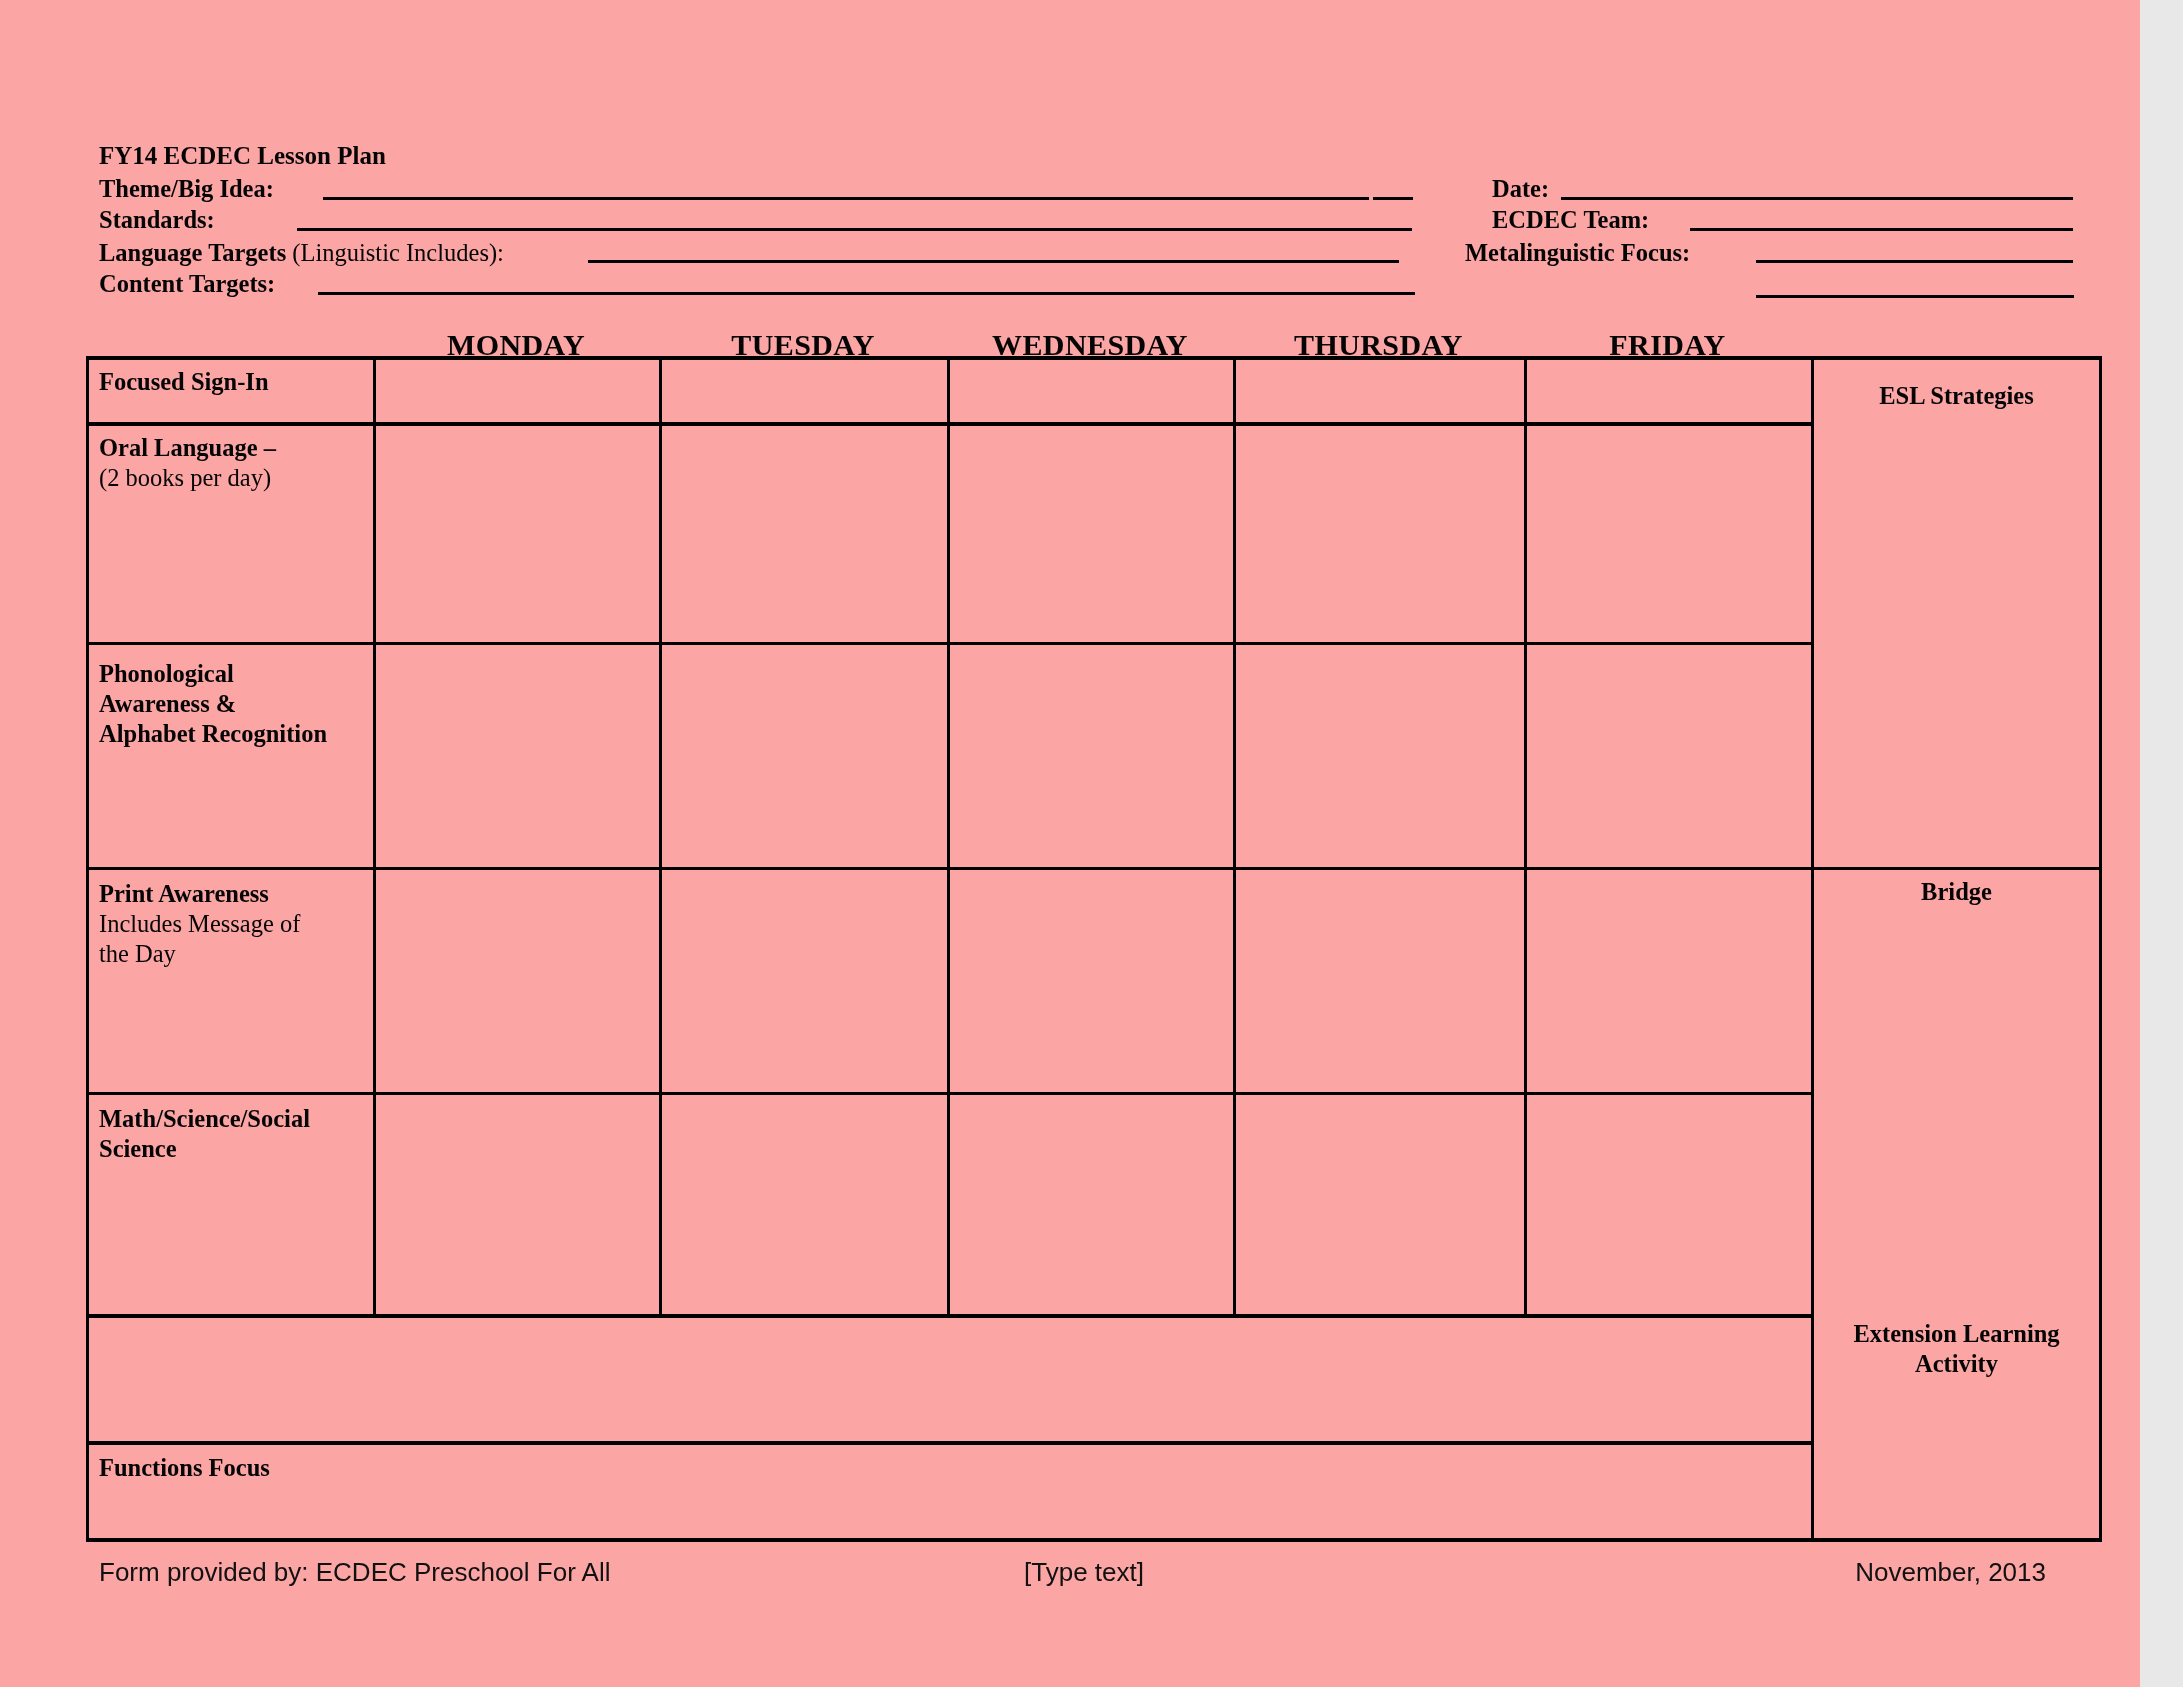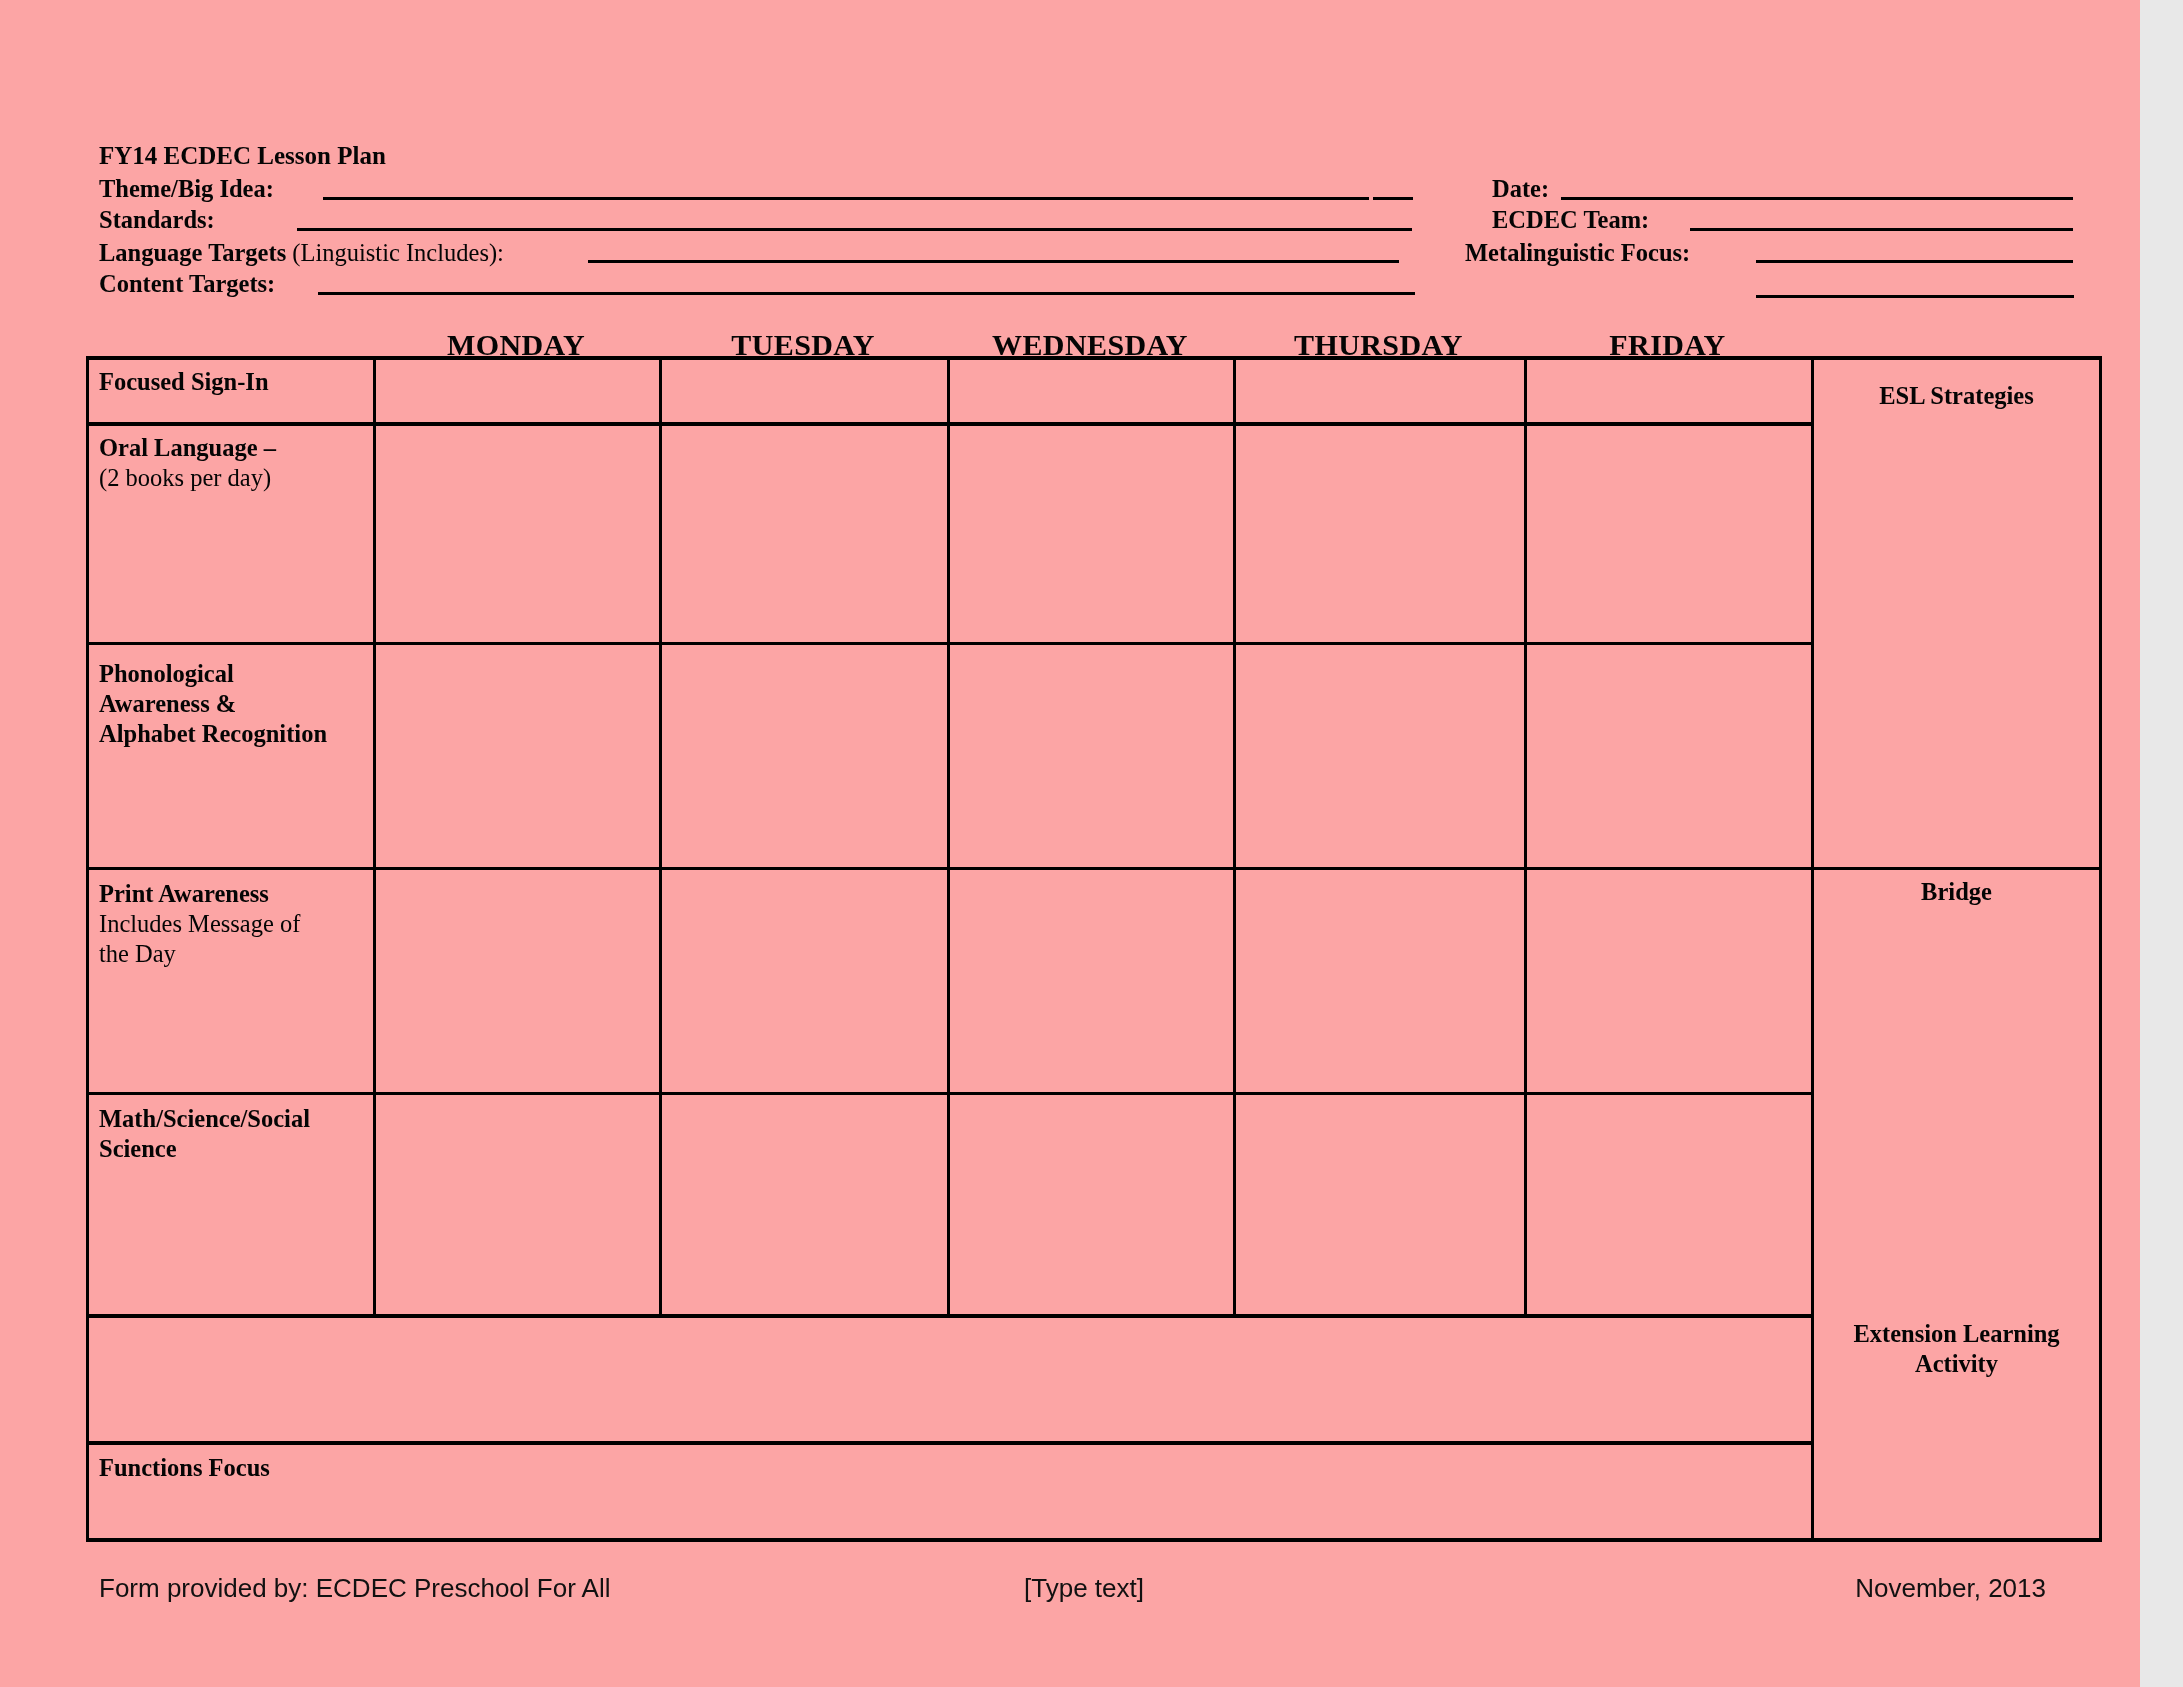--- a/index.html
+++ b/index.html
@@ -68,21 +68,21 @@
   .rl-4{top:879px;}
   .rl-5{top:1104px;}
   .rl-6{top:1326px;width:786px;}
   .rl-7{top:1453px;width:786px;}
   
   .side{left:1814px;width:285px;text-align:center;font-size:24.5px;line-height:30px;font-weight:bold;}
   .side-esl{top:381px;}
   .side-bridge{top:877px;}
   .side-ext{top:1319px;}
   
-  .foot{top:1557px;font-family:"Liberation Sans","DejaVu Sans",sans-serif;font-size:26px;color:#111;margin-top:16px;}
+  .foot{top:1557px;font-family:"Liberation Sans","DejaVu Sans",sans-serif;font-size:26px;color:#111;}
   .foot-left{left:99px;}
   .foot-center{left:1024px;}
   .foot-right{right:94px;text-align:right;}
 </style>
 </head>
 <body>
 
 <div class="sheet">
 
   <div class="abs hdr b title">FY14 ECDEC Lesson Plan</div>

